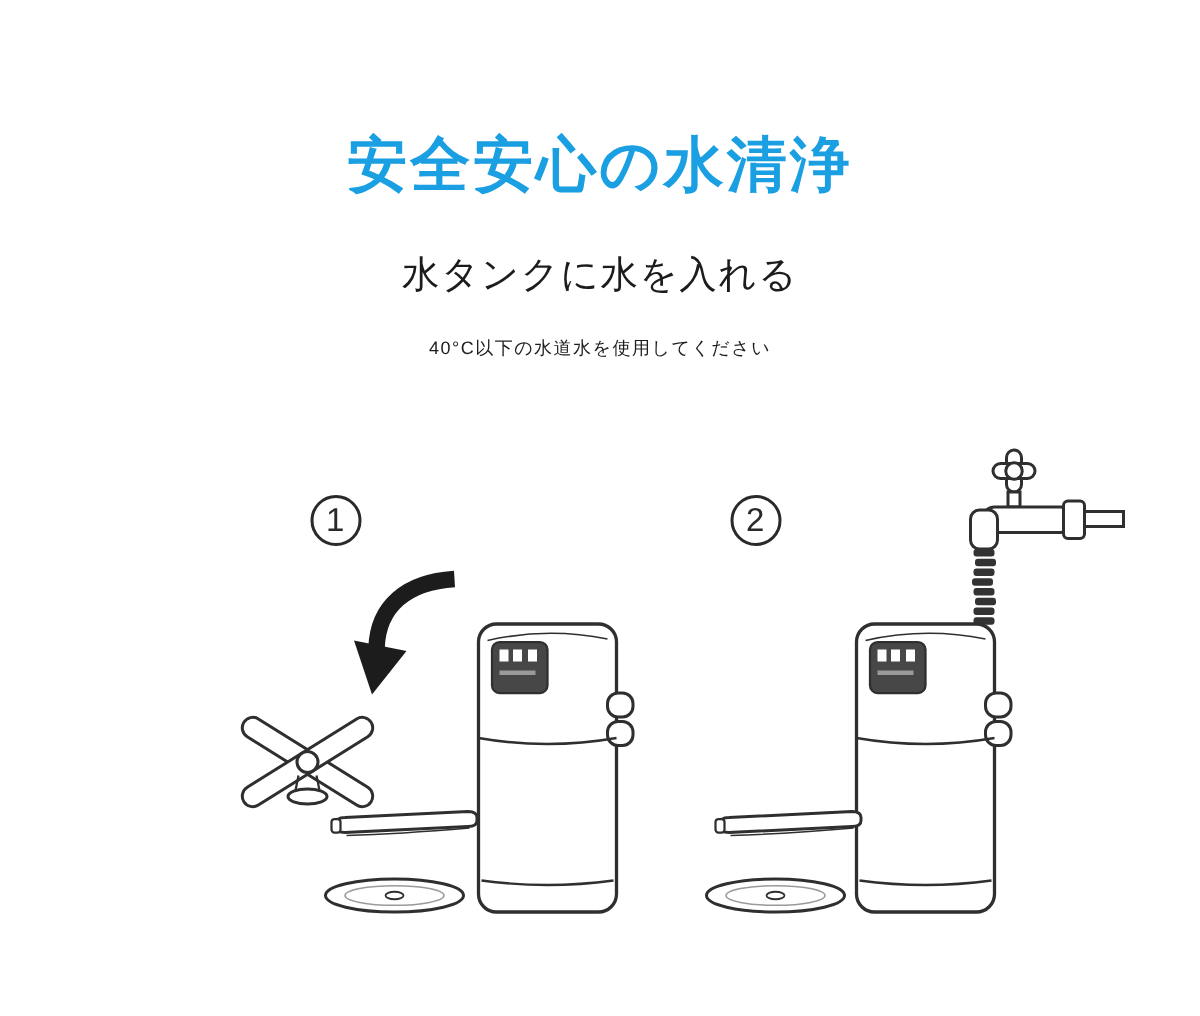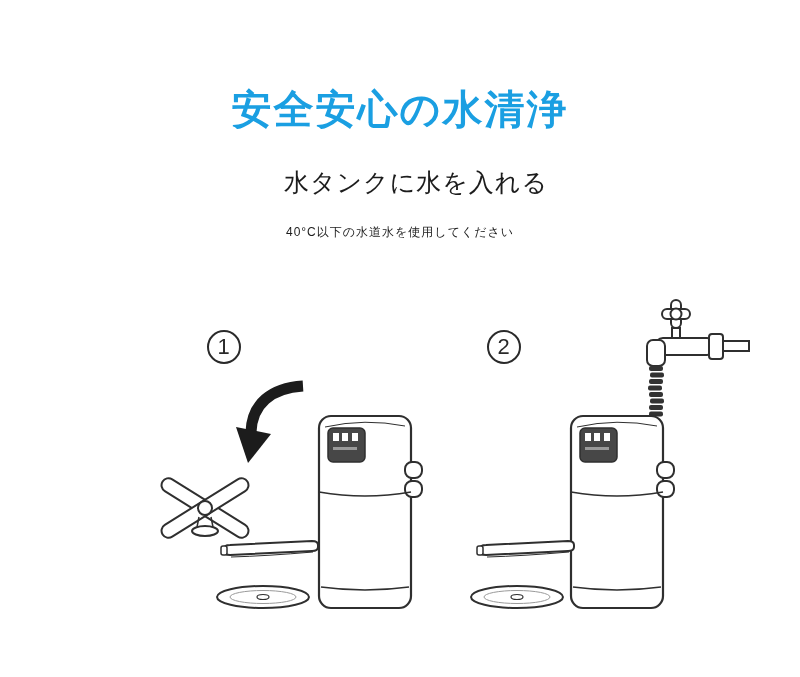--- a/index.html
+++ b/index.html
@@ -4,21 +4,21 @@
 <style>
   html,body{margin:0;padding:0;background:#fff;}
   body{font-family:"Liberation Sans","DejaVu Sans",sans-serif;color:#222;}
   .canvas{position:relative;width:687px;height:677px;background:#ffffff;overflow:hidden;margin:0 auto;padding-left:16px;}
   .title{
     position:absolute;top:82px;left:0;width:100%;
     text-align:center;font-size:40px;font-weight:700;letter-spacing:2px;
     color:var(--title-blue,#1a9fe2);margin:0;
   }
   .subtitle{
-    position:absolute;top:166px;left:16px;width:100%;
+    position:absolute;top:166px;left:0;width:100%;
     text-align:center;font-size:25px;font-weight:400;color:#1c1c1c;letter-spacing:1px;font-family:Liberation Serif, serif;
   }
   .note{
     position:absolute;top:224px;left:0;width:100%;
     text-align:center;font-size:12px;color:#1c1c1c;letter-spacing:1px;
   }
   .stepnum{
     position:absolute;width:34px;height:34px;border:2.5px solid #2a2a2a;border-radius:50%;
     display:flex;align-items:center;justify-content:center;
     font-size:22px;font-weight:400;color:#2a2a2a;box-sizing:border-box;background:#fff;

